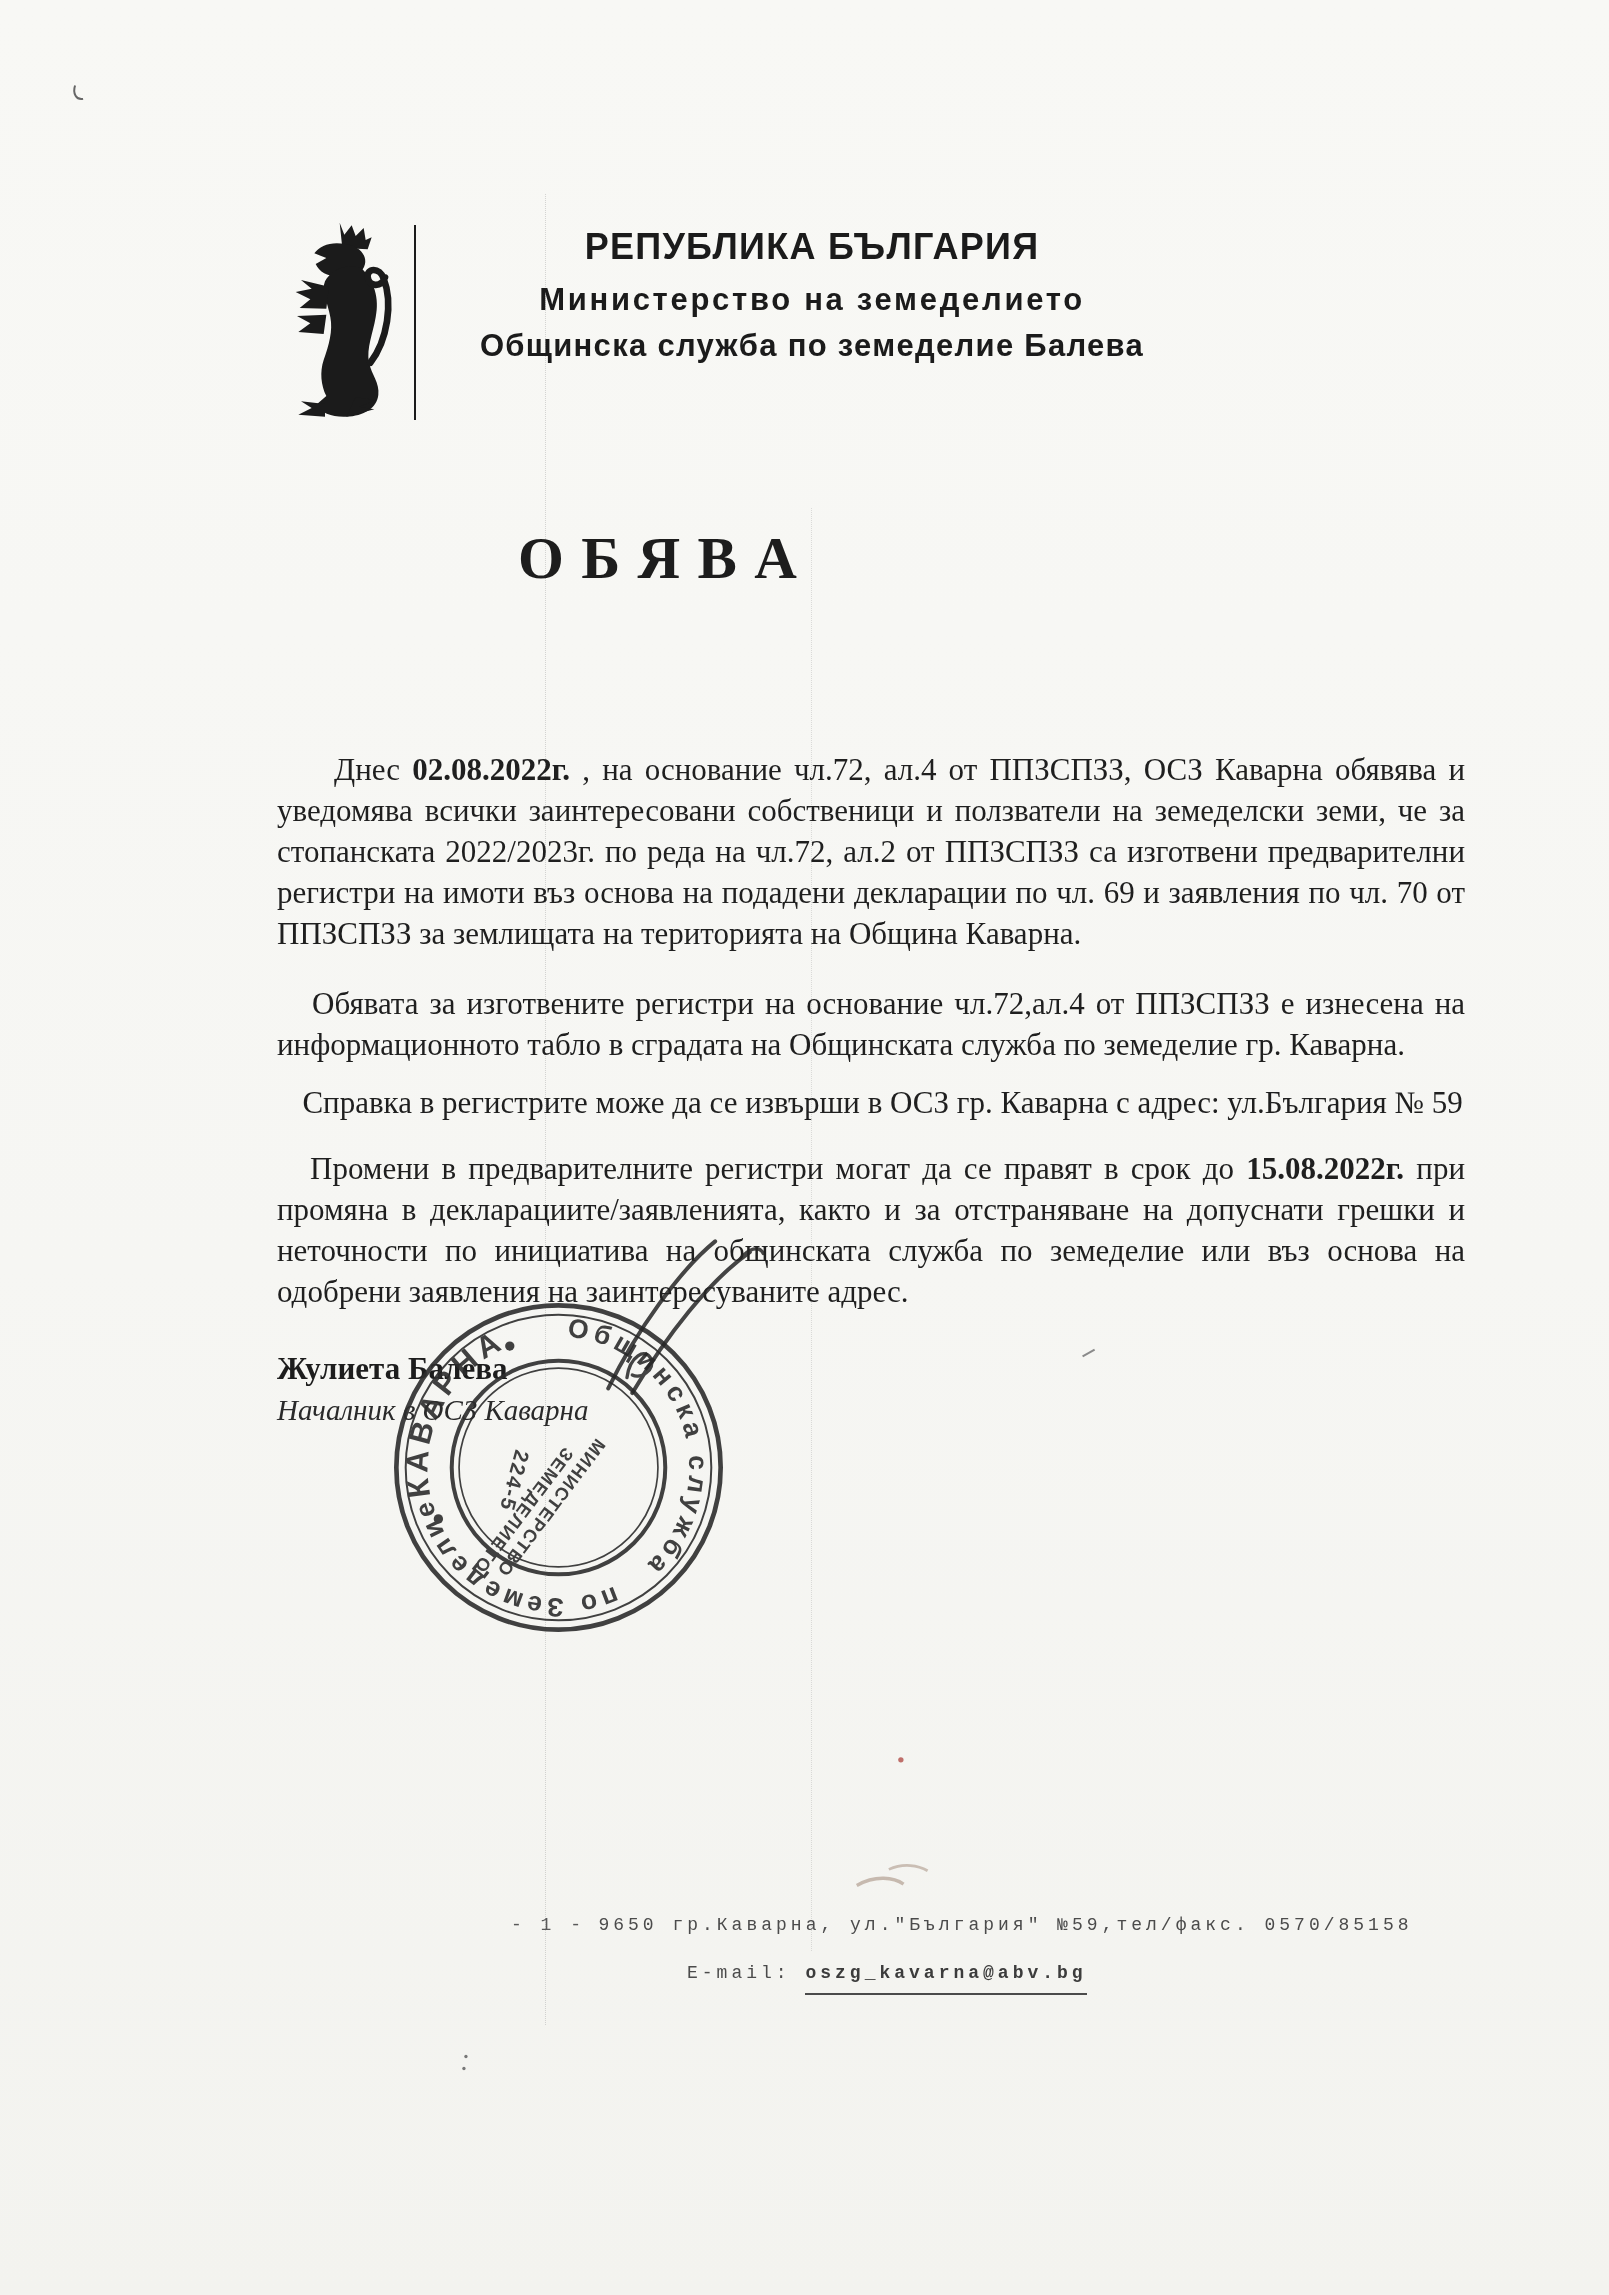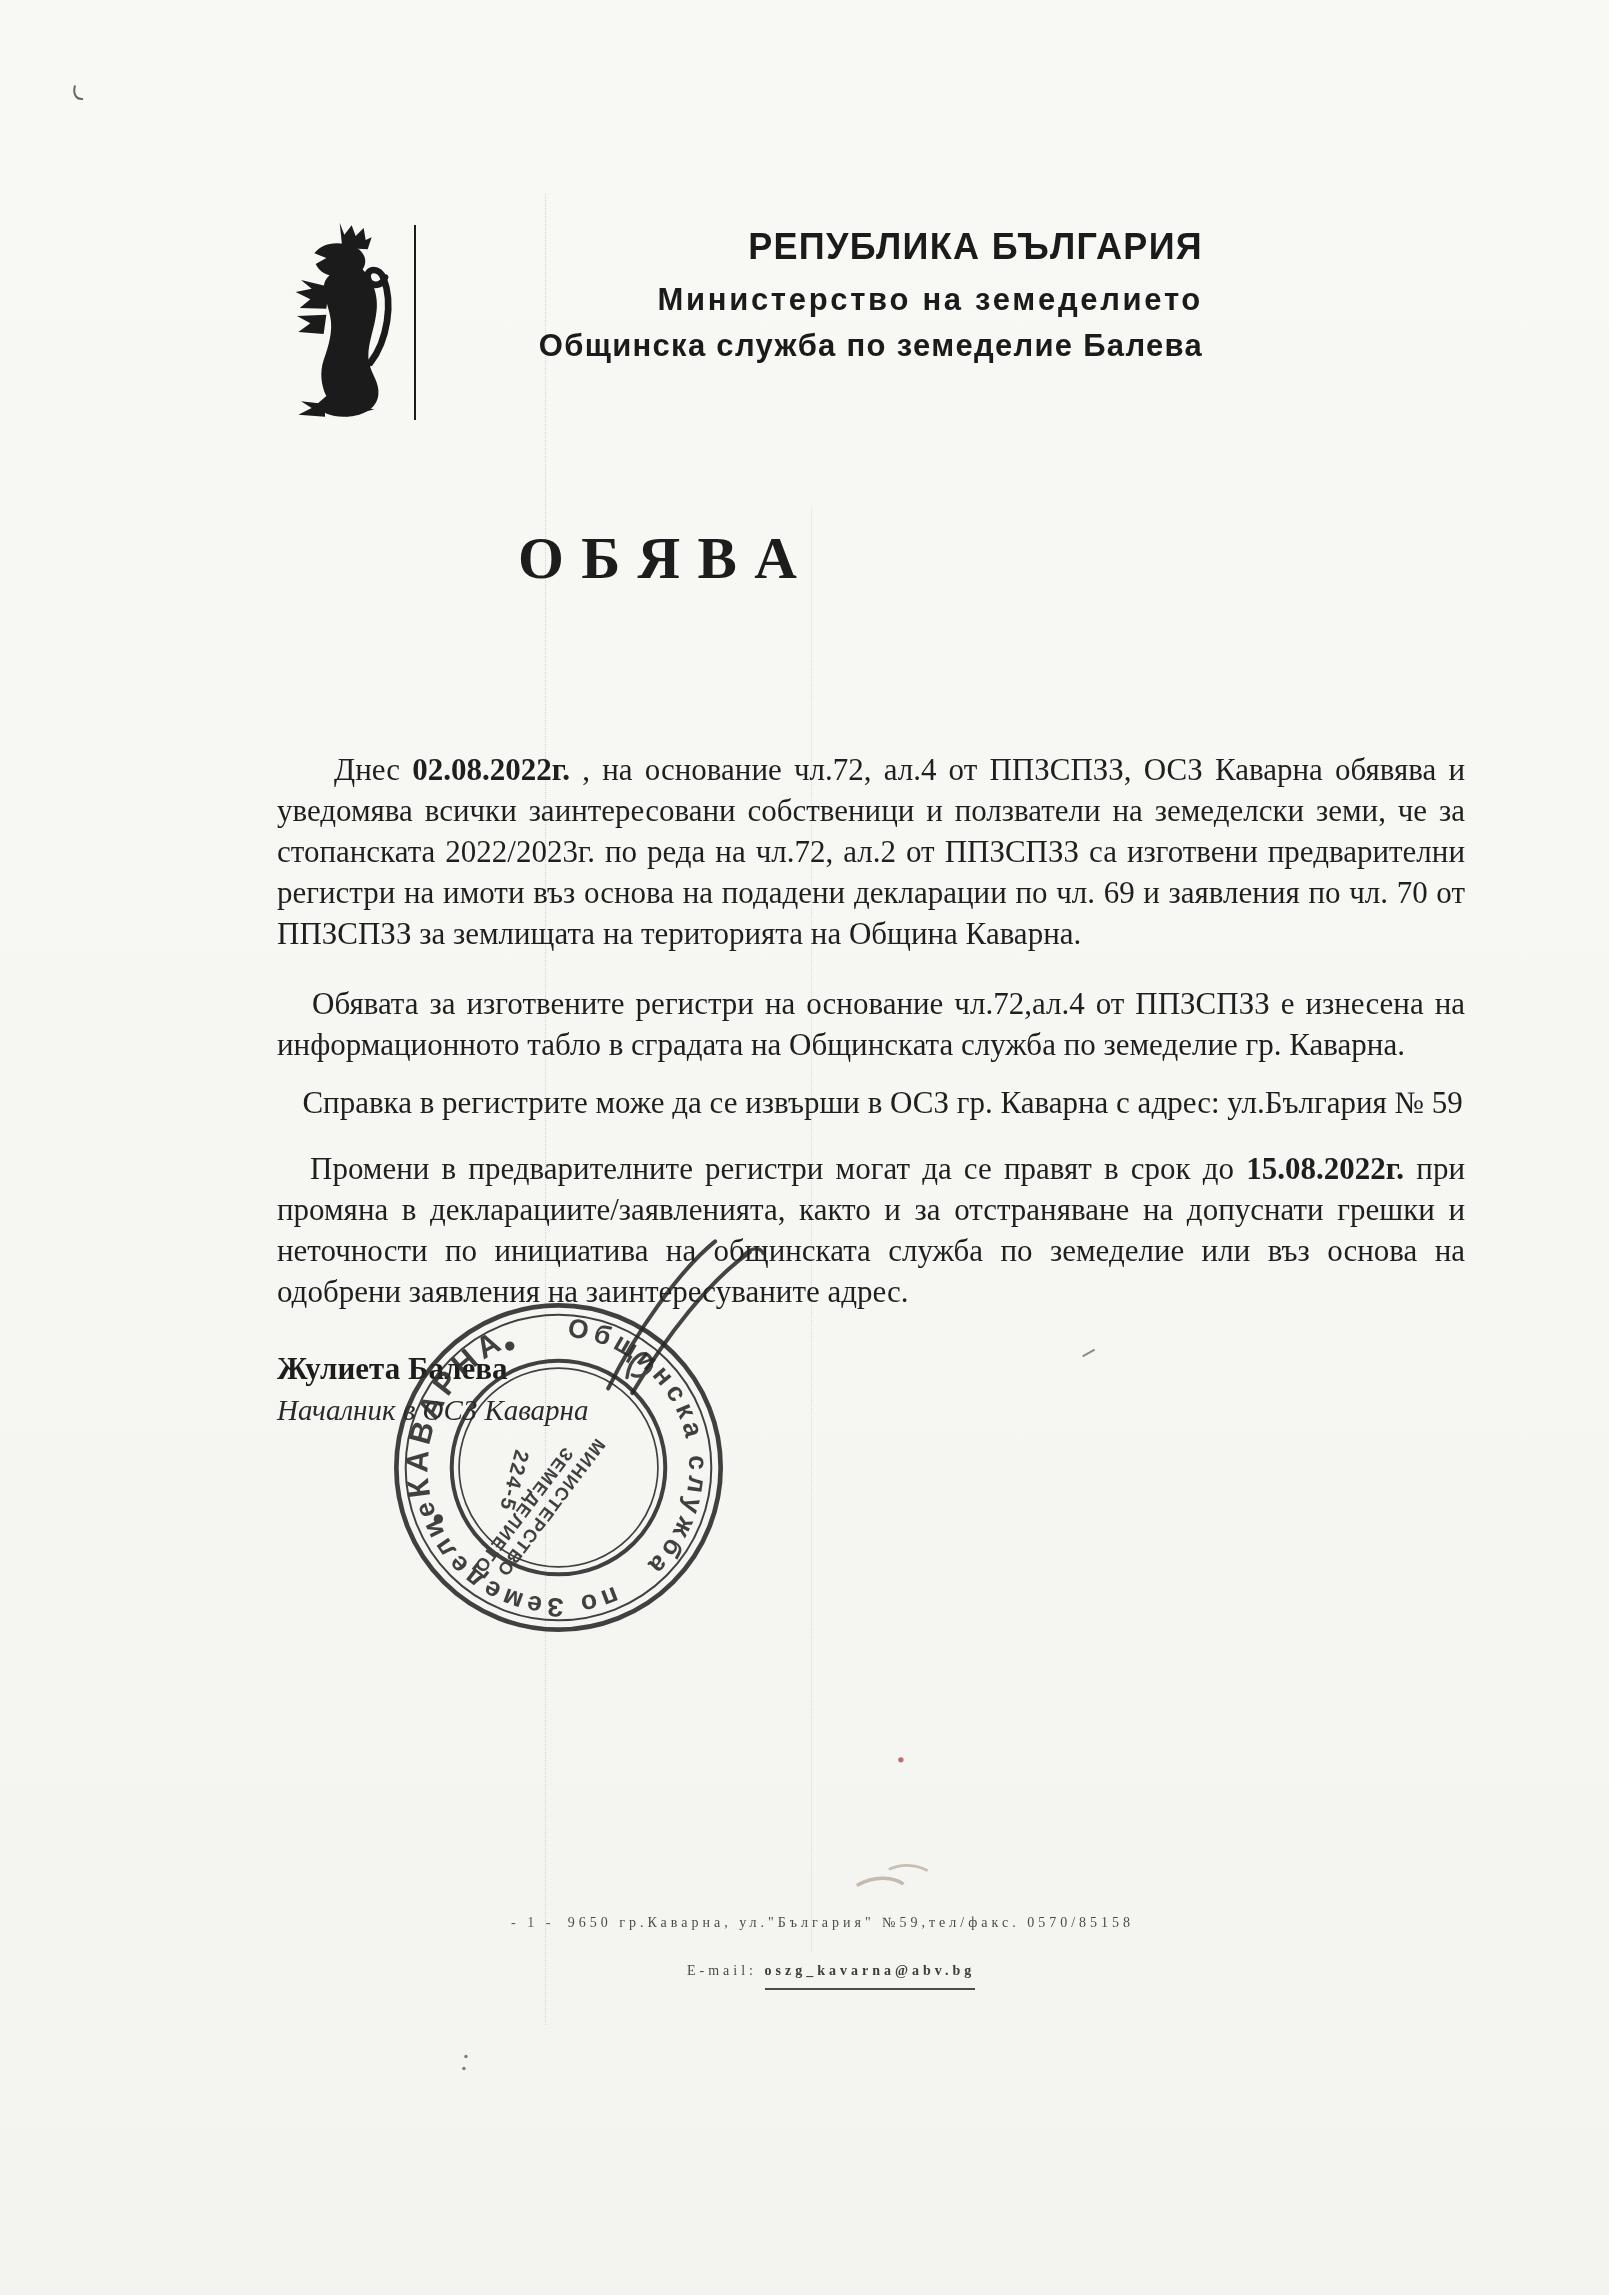--- a/index.html
+++ b/index.html
@@ -7,21 +7,21 @@
     position:relative;
     width:1610px;height:2295px;
     margin:0 auto;
     background:linear-gradient(180deg,#f8f8f5 0%,#f6f6f3 55%,#f3f3ef 100%);
     overflow:hidden;
     font-family:"Liberation Serif",serif;
     color:#202020;
   }
   .abs{position:absolute;}
   
-  #header-text{left:421px;top:227px;width:782px;text-align:right;
+  #header-text{left:421px;top:227px;width:782px;text-align:center;
     font-family:"Liberation Sans",sans-serif;font-weight:bold;color:#1b1b1b;}
   .h1{font-size:36px;letter-spacing:1.3px;line-height:1.1;margin:0 0 16px 0;}
   .h2{font-size:31px;letter-spacing:2.7px;line-height:1.1;margin:0 0 12px 0;}
   .h3{font-size:33px;letter-spacing:2px;line-height:1.1;margin:0 0 9.4px 0;}
   .h4{font-size:31px;letter-spacing:1.3px;line-height:1.1;margin:0;}
   #emblem{left:281px;top:219px;width:120px;height:202px;}
   #header-rule{left:414px;top:225px;height:195px;width:0;border-left:2.7px solid #1b1b1b;}
   
   #doc-title{left:0;top:524px;width:1316px;text-align:center;
     font-size:59px;font-weight:bold;letter-spacing:1.3px;color:#1d1d1d;}
@@ -32,22 +32,22 @@
   #p2{top:952px;text-indent:35px;}
   #p3{top:1051px;text-indent:25.4px;text-align:left;}
   #p4{top:1117px;text-indent:33px;}
   .para b{font-weight:bold;}
   
   #sig-name{left:277px;top:1351px;font-size:31px;font-weight:bold;color:#1d1d1d;}
   #sig-pos{left:277px;top:1394px;font-size:29px;font-style:italic;color:#2a2a2a;}
   
   #stamp{left:385px;top:1294px;width:347px;height:347px;opacity:.9;}
   
-  .footer-line{font-family:Liberation Serif, serif;color:#4b4b4b;
-    font-size:14px;letter-spacing:4px;white-space:nowrap;text-align:right;}
+  .footer-line{font-family:Liberation Mono, monospace;color:#4b4b4b;
+    font-size:18px;letter-spacing:4px;white-space:nowrap;text-align:right;}
   #footer1{left:511px;top:1915px;}
   #footer1 .pagemark{margin-right:13.4px;color:#5a5a5a;}
   #footer2{left:687px;top:1963px;}
   #footer2 .email{border-bottom:2px solid #4b4b4b;padding-bottom:10px;font-weight:bold;color:#3c3c3c;}
   
   .scanline{width:0;border-left:1.3px dotted #9a9a9a;opacity:.38;}
   #scanline-a{left:545px;top:194px;height:1831px;}
   #scanline-b{left:811px;top:508px;height:1443px;opacity:.3;}
   #marks{left:0;top:0;width:1610px;height:2295px;pointer-events:none;}
 </style>

